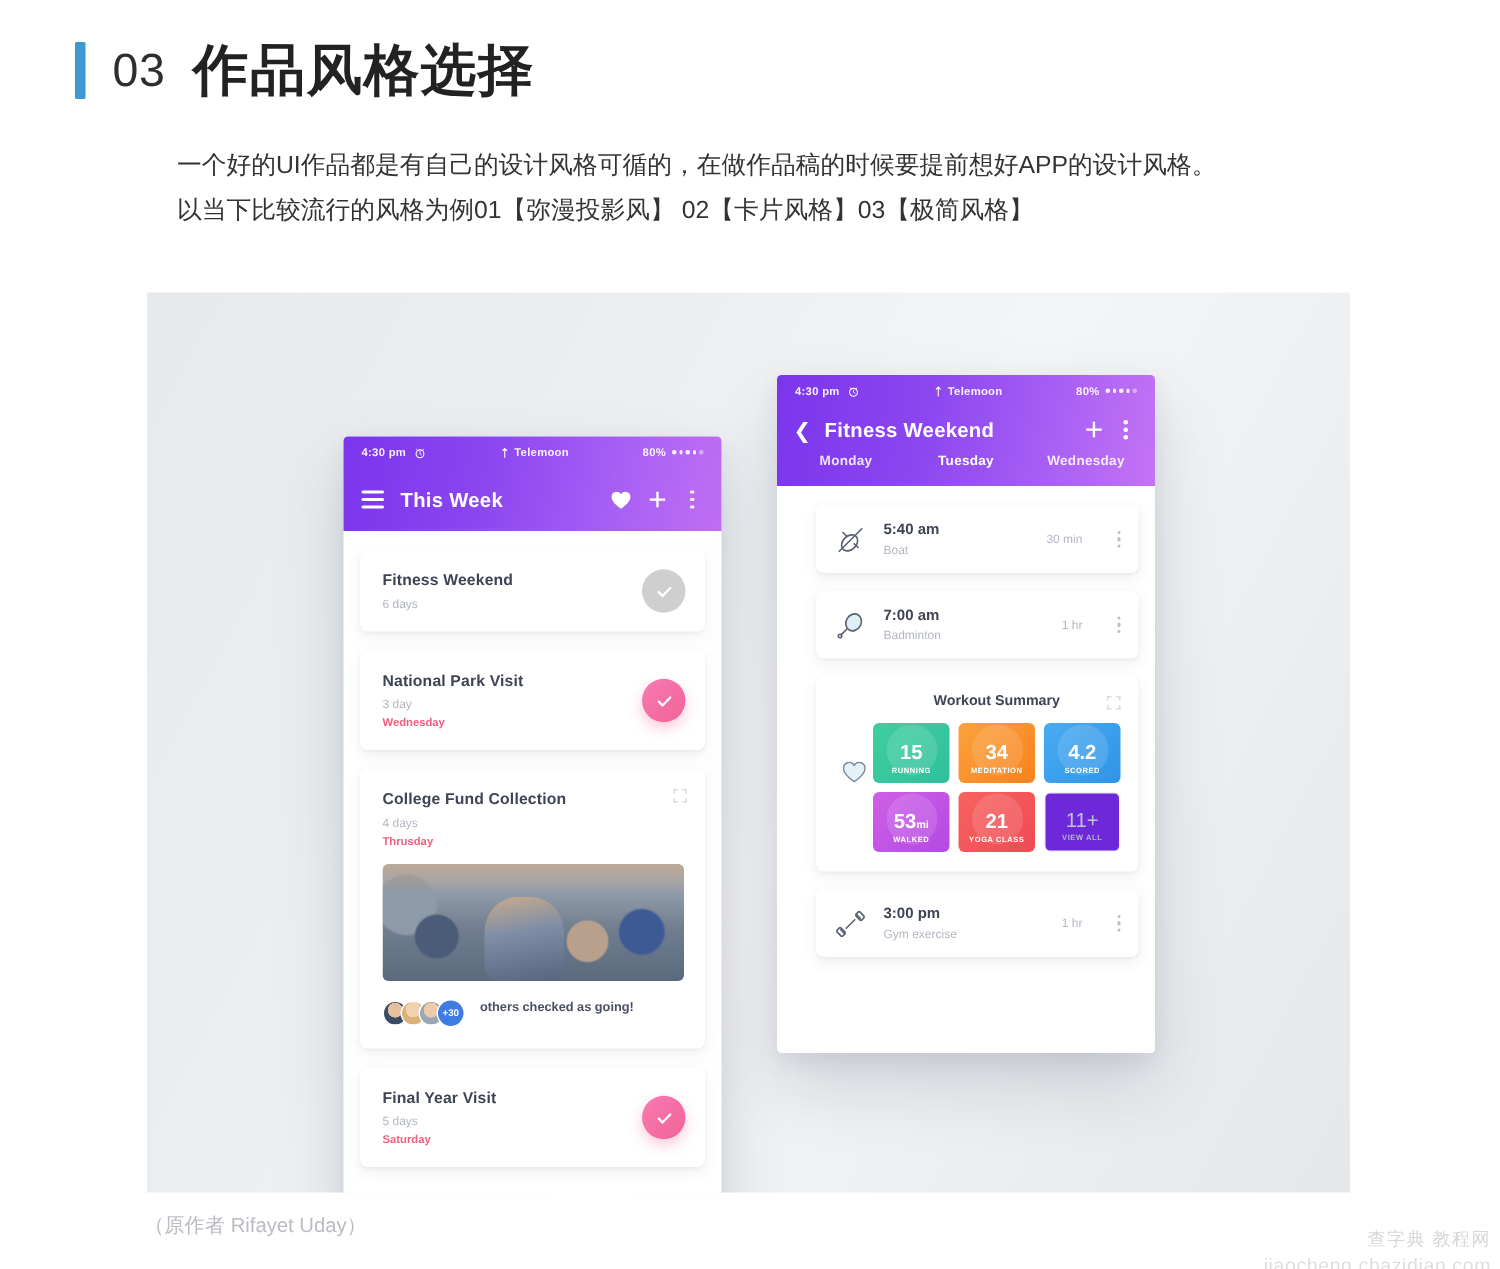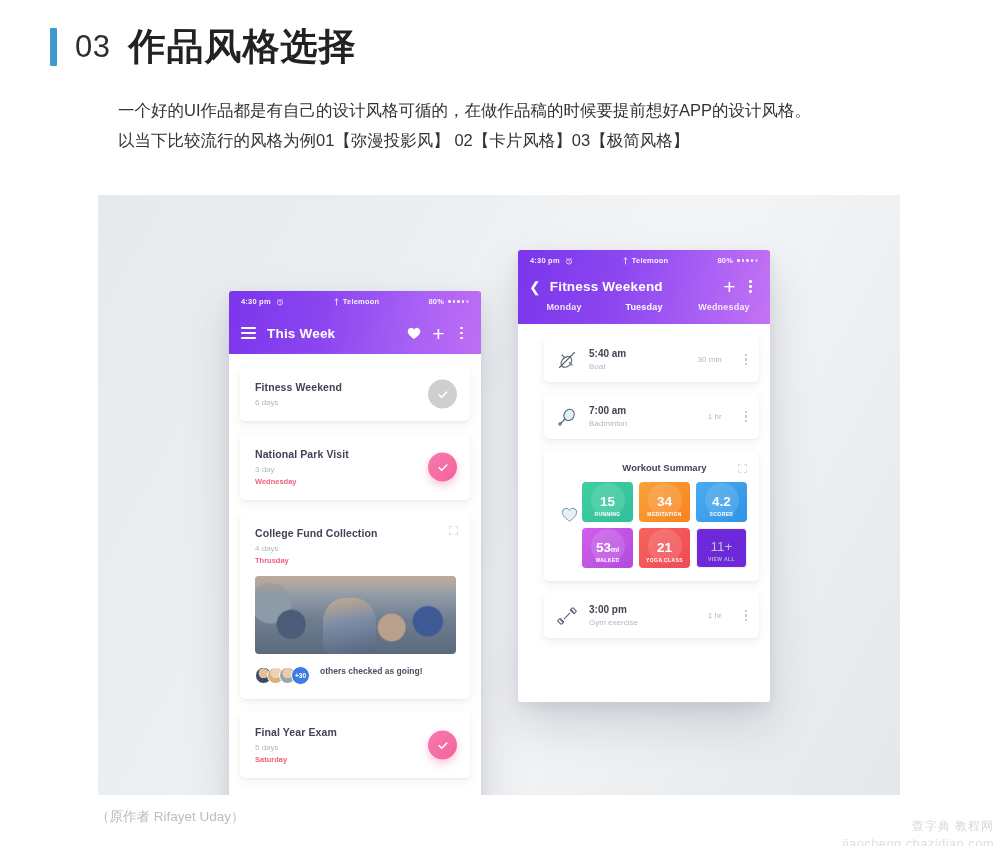--- a/index.html
+++ b/index.html
@@ -353,21 +353,21 @@
             <div class="av av1"></div>
             <div class="av av2"></div>
             <div class="av av3"></div>
             <div class="av-more">+30</div>
           </div>
           <div class="checked-text">others checked as going!</div>
         </div>
       </div>
 
       <div class="task-card">
-        <div class="task-title">Final Year Exam</div>
+        <div class="task-title">Final Year Visit</div>
         <div class="task-sub">5 days</div>
         <div class="task-day">Saturday</div>
         <div class="check pink">
           <svg viewBox="0 0 20 20">
               <path d="M4.5 10.4l3.6 3.6 7.4-7.6" fill="none" stroke="#fff" stroke-width="2.2" stroke-linecap="round" stroke-linejoin="round"></path>
             </svg>
         </div>
       </div>
 
     </div>

